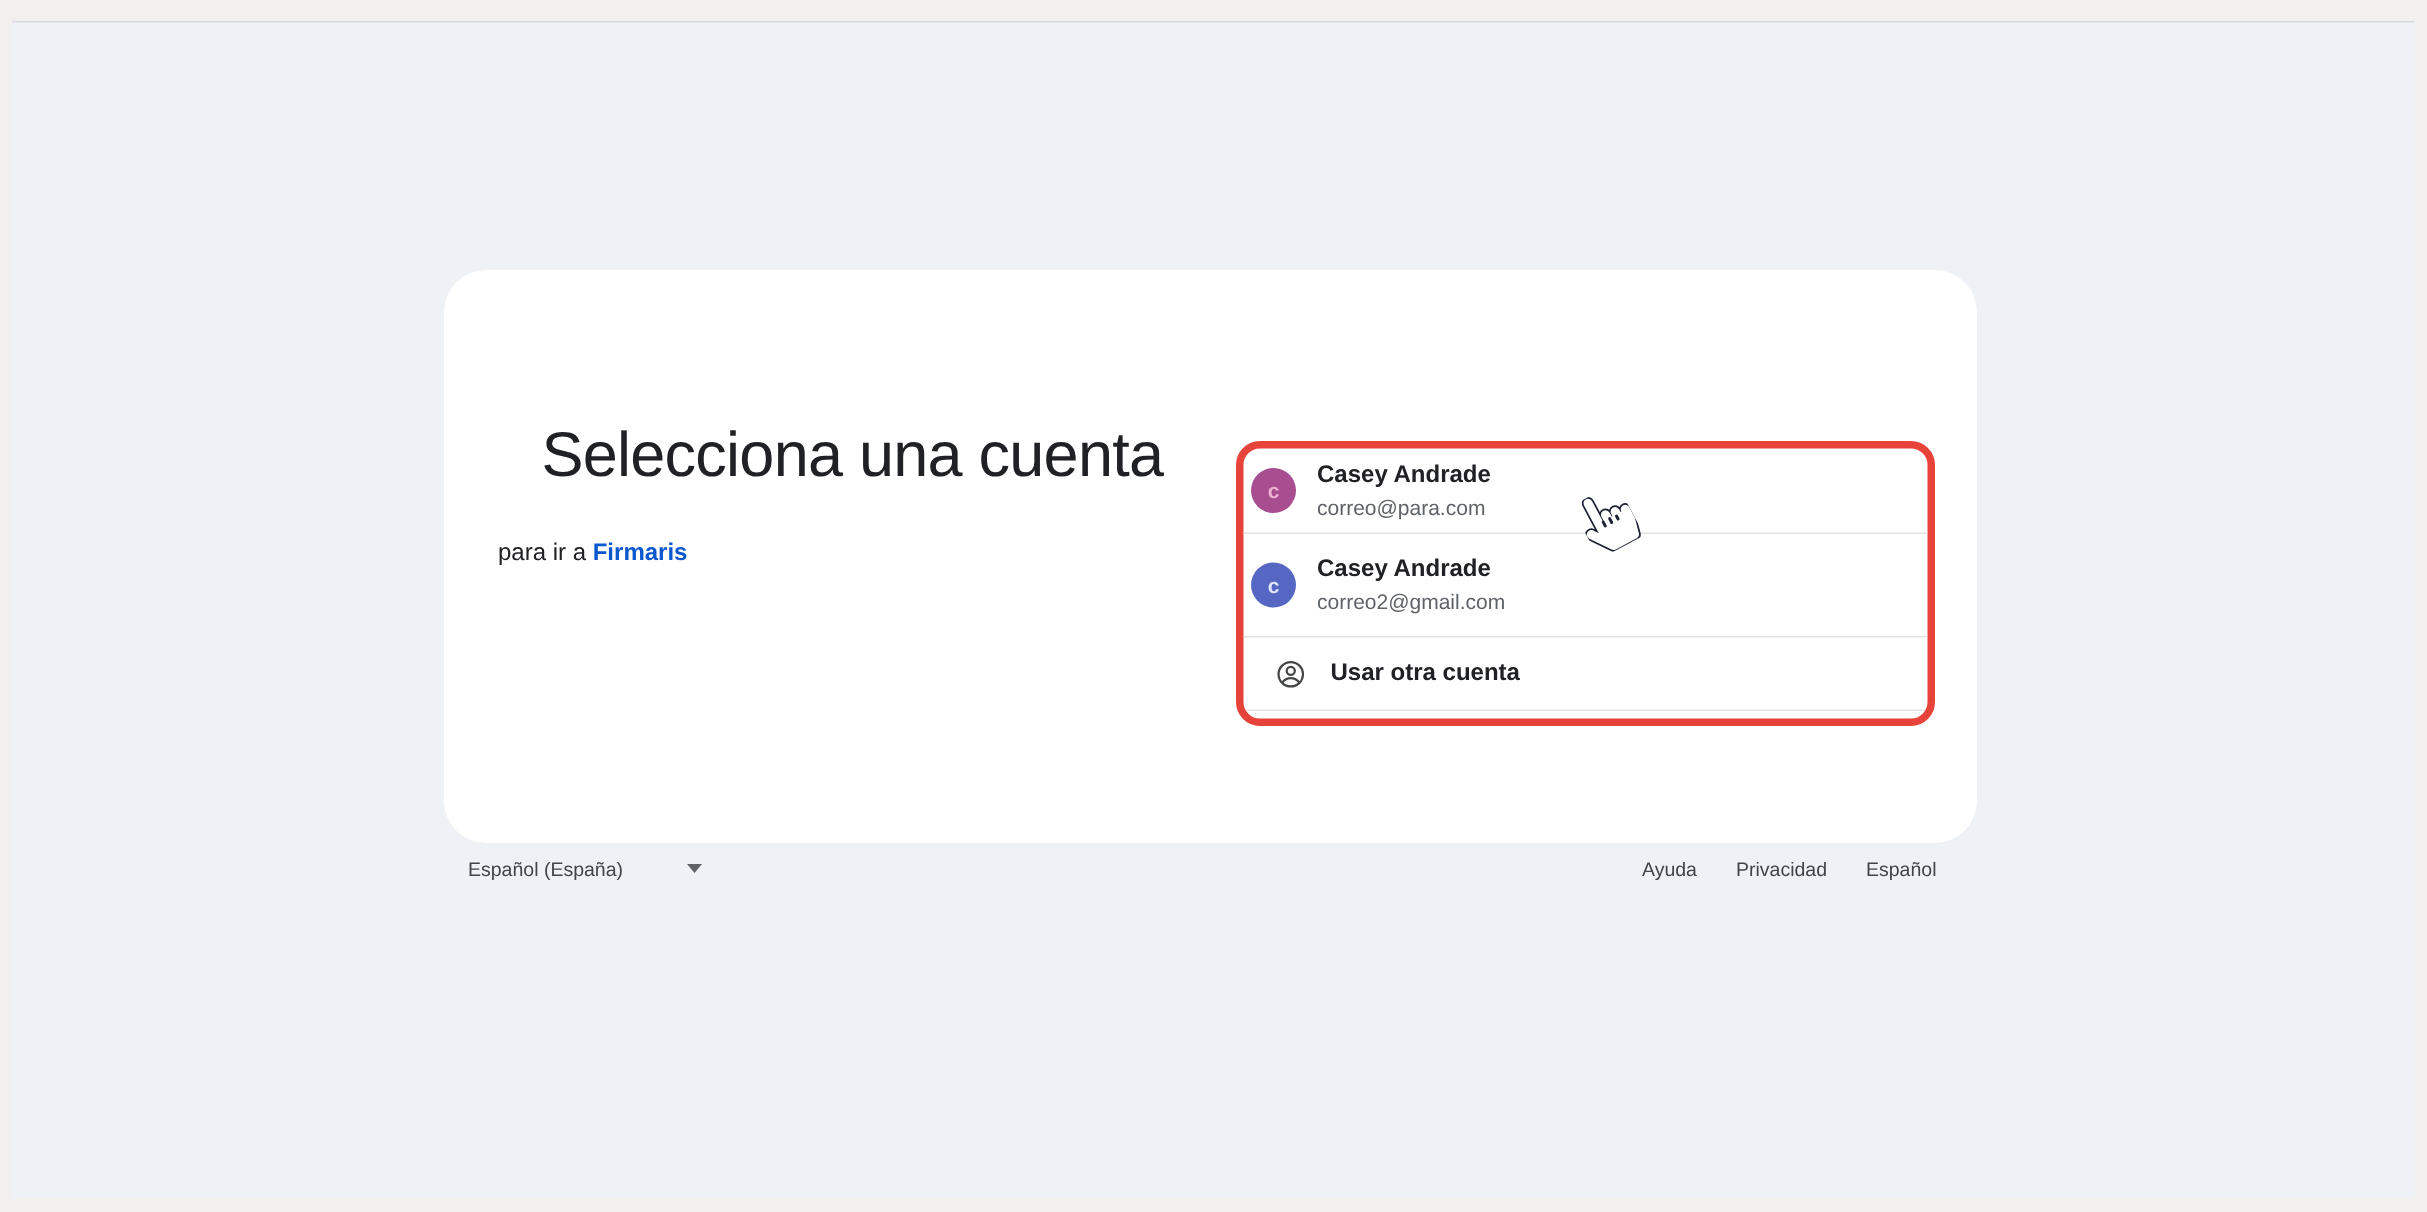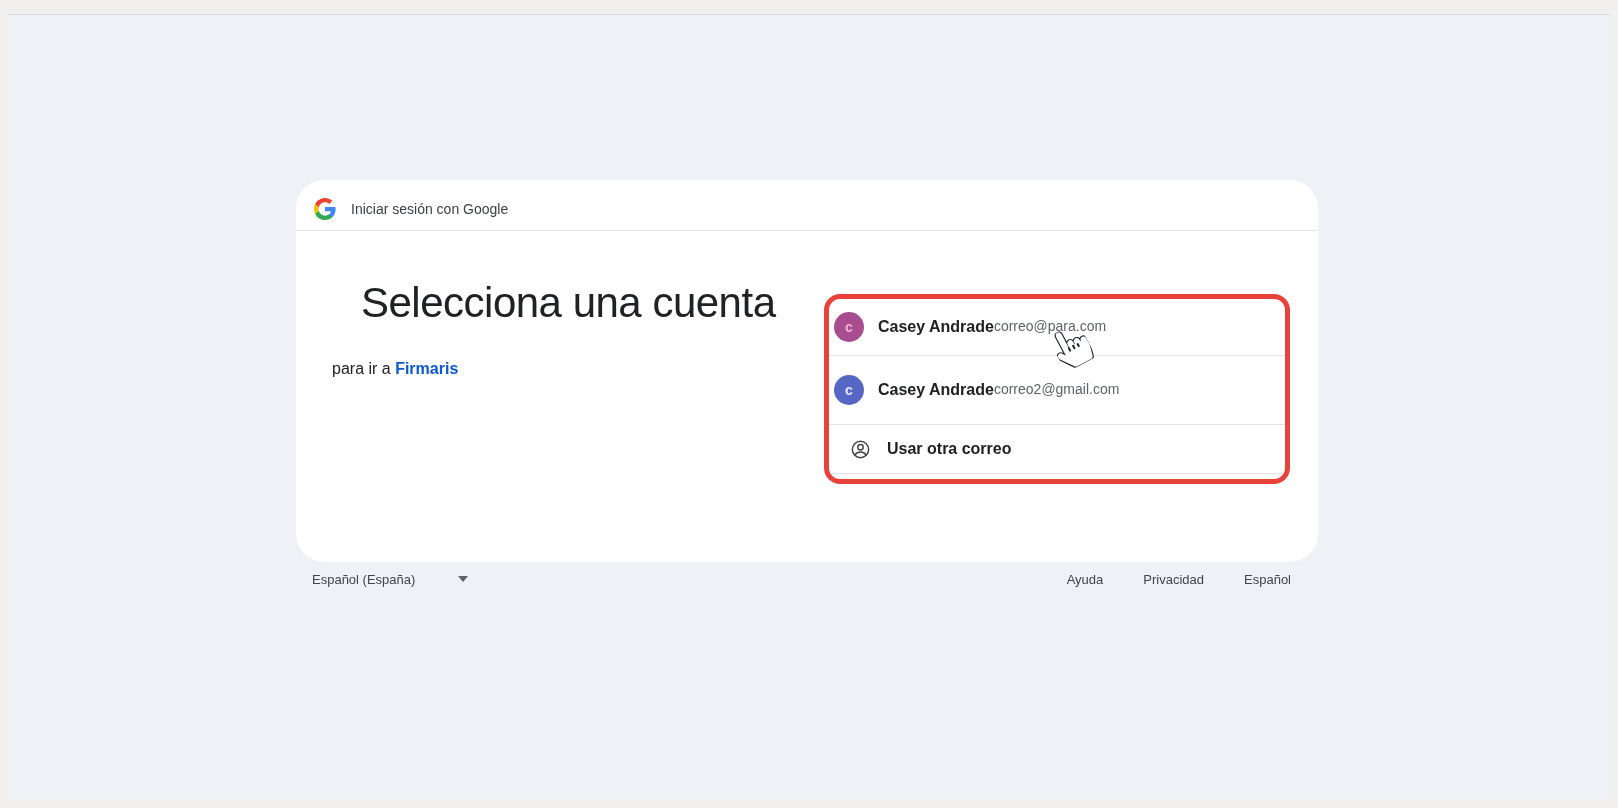--- a/index.html
+++ b/index.html
@@ -63,62 +63,53 @@
   }
   .account-row.r1{height:56px;}
   .account-row.r2{height:68px;}
   .account-row.r3{height:48px;gap:16px;padding-left:16px;}
   .row-divider{height:1px;background:var(--divider);flex:0 0 auto;}
   .avatar{
     width:30px;height:30px;border-radius:50%;
     display:flex;align-items:center;justify-content:center;
     font-size:14px;font-weight:700;flex:0 0 auto;
   }
-  .acct-text{display:flex;flex-direction:row;justify-content:center;}
+  .acct-text{display:flex;flex-direction:column;justify-content:center;}
   .acct-name{font-size:16px;font-weight:600;color:var(--ink);line-height:22px;}
   .acct-email{font-size:14px;color:var(--ink-gray);line-height:20px;}
   .use-other-label{font-size:16px;font-weight:600;color:var(--ink);}
   .person-icon{width:21px;height:21px;flex:0 0 auto;margin-left:5px;}
   .footer{
     position:absolute;left:296px;top:566px;width:1022px;height:26px;
     display:flex;align-items:center;justify-content:space-between;
   }
   .lang-select{
     display:flex;align-items:center;
     padding-left:16px;width:172px;justify-content:space-between;
     font-size:13px;color:var(--footer-ink);cursor:pointer;gap:38px;
   }
   .caret{
     width:0;height:0;border-left:5px solid transparent;
     border-right:5px solid transparent;border-top:6px solid #5f6368;
   }
-  .footer-links{display:flex;gap:40px;margin-right:27px;}
+  .footer-links{display:flex;gap:26px;margin-right:27px;}
   .footer-link{font-size:13px;color:var(--footer-ink);cursor:pointer;text-decoration:none;}
   .cursor-overlay{
     position:absolute;left:1049px;top:332px;width:34px;height:40px;
     transform:rotate(-28deg);transform-origin:30% 15%;
     pointer-events:none;
   }
 </style>
 </head>
 <body>
 
 <div class="panel"></div>
 
 <div class="card">
 
-  <div class="card-header">
-    <svg class="g-logo" viewBox="0 0 24 24">
-      <path fill="#4285F4" d="M23.52 12.27c0-.85-.08-1.66-.22-2.45H12v4.64h6.46c-.28 1.5-1.12 2.77-2.4 3.62v3.01h3.88c2.27-2.09 3.58-5.17 3.58-8.82z"></path>
-      <path fill="#34A853" d="M12 24c3.24 0 5.96-1.07 7.94-2.91l-3.88-3.01c-1.07.72-2.45 1.15-4.06 1.15-3.13 0-5.78-2.11-6.72-4.96H1.27v3.11C3.25 21.31 7.31 24 12 24z"></path>
-      <path fill="#FBBC05" d="M5.28 14.27c-.24-.72-.38-1.49-.38-2.27s.14-1.55.38-2.27V6.62H1.27C.46 8.24 0 10.06 0 12s.46 3.76 1.27 5.38l4.01-3.11z"></path>
-      <path fill="#EA4335" d="M12 4.77c1.76 0 3.35.61 4.6 1.8l3.44-3.44C17.95 1.19 15.24 0 12 0 7.31 0 3.25 2.69 1.27 6.62l4.01 3.11C6.22 6.88 8.87 4.77 12 4.77z"></path>
-    </svg>
-    <span class="card-header-title">Iniciar sesión con Google</span>
-  </div>
 
   <h1 class="heading">Selecciona una cuenta</h1>
 
   <div class="subtitle"><span>para ir a </span><a>Firmaris</a></div>
 
   <div class="accounts">
 
     <div class="account-row r1">
       <div class="avatar" style="background: rgb(168, 77, 144); color: rgb(238, 176, 210);">c</div>
       <div class="acct-text">
@@ -136,21 +127,21 @@
       </div>
     </div>
     <div class="row-divider"></div>
 
     <div class="account-row r3">
       <svg class="person-icon" viewBox="0 0 24 24">
         <circle cx="12" cy="12" r="9.3" fill="none" stroke="#444746" stroke-width="1.7"></circle>
         <circle cx="12" cy="9.4" r="3.1" fill="none" stroke="#444746" stroke-width="1.7"></circle>
         <path d="M5.6 18.2c1.5-2.1 3.8-3.3 6.4-3.3s4.9 1.2 6.4 3.3" fill="none" stroke="#444746" stroke-width="1.7" stroke-linecap="round"></path>
       </svg>
-      <span class="use-other-label">Usar otra correo</span>
+      <span class="use-other-label">Usar otra cuenta</span>
     </div>
     <div class="row-divider"></div>
 
   </div>
 </div>
 
 <div class="footer">
   <div class="lang-select">
     <span>Español (España)</span>
     <span class="caret"></span>

